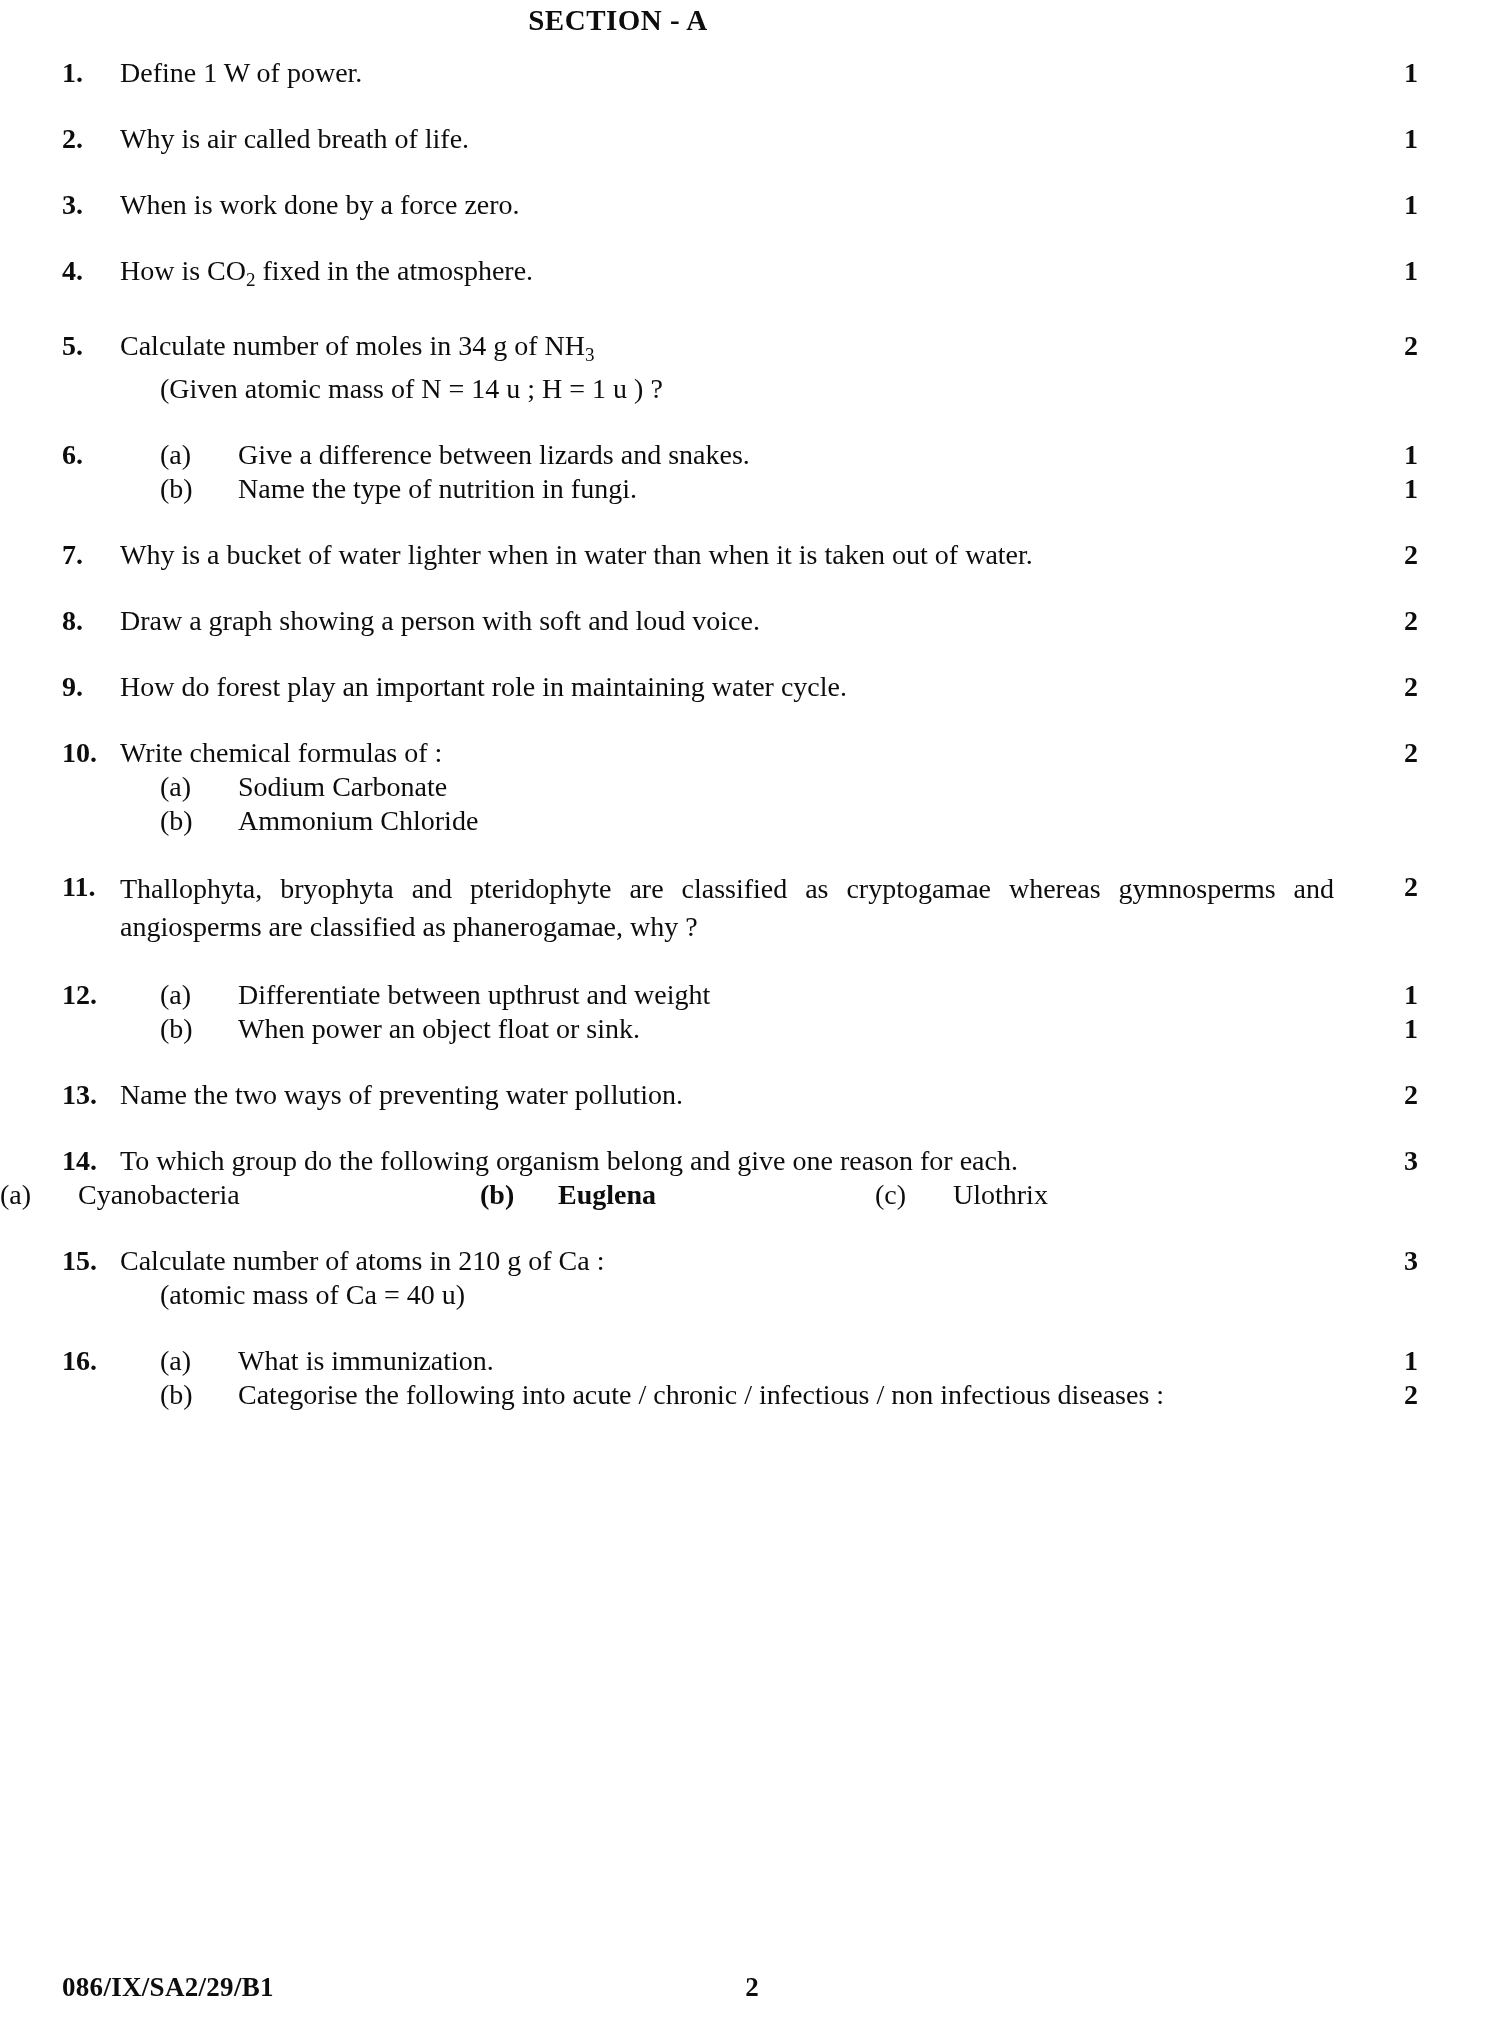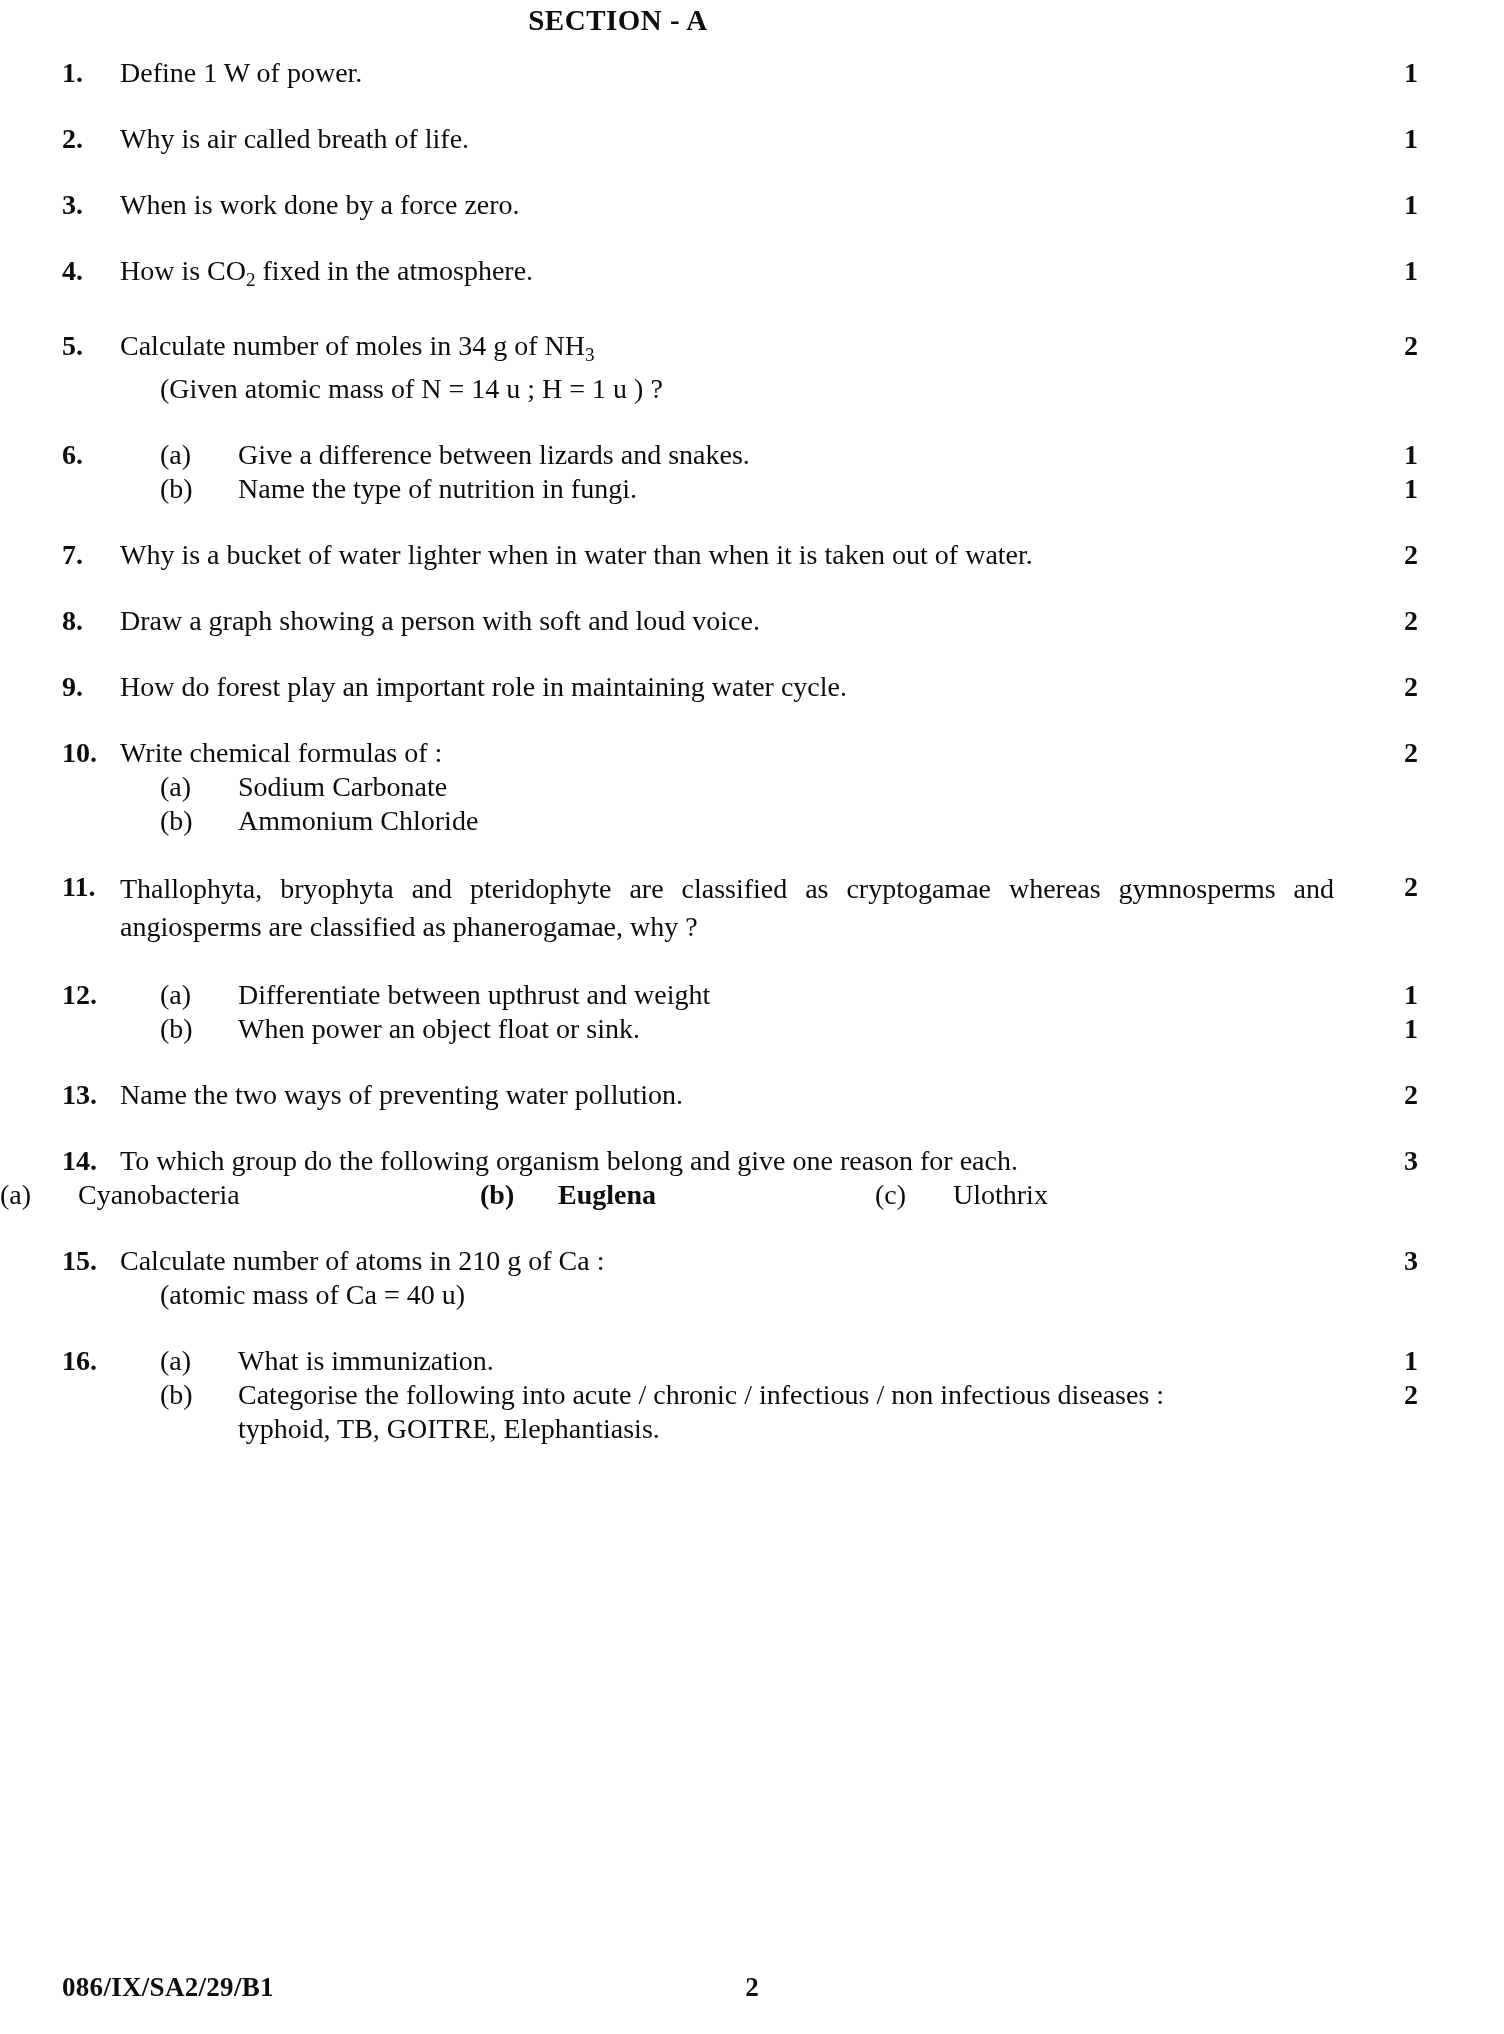--- a/index.html
+++ b/index.html
@@ -302,23 +302,20 @@
           <span class="q-num">16.</span>
           <span class="q-sub">(a)</span>
           <span class="q-text indented">What is immunization.</span>
           <span class="q-marks">1</span>
         </div>
         <div class="q-line">
           <span class="q-sub">(b)</span>
           <span class="q-text indented">Categorise the following into acute / chronic / infectious / non infectious diseases :</span>
           <span class="q-marks">2</span>
         </div>
-        <div class="q-line">
-          <span class="q-cont indented">typhoid, TB, GOITRE, Elephantiasis.</span>
-        </div>
       </div>
     </div>
 
   <div class="footer">
     <div class="footer-code">086/IX/SA2/29/B1</div>
     <div class="footer-page">2</div>
   </div>
 
 </div>
 

